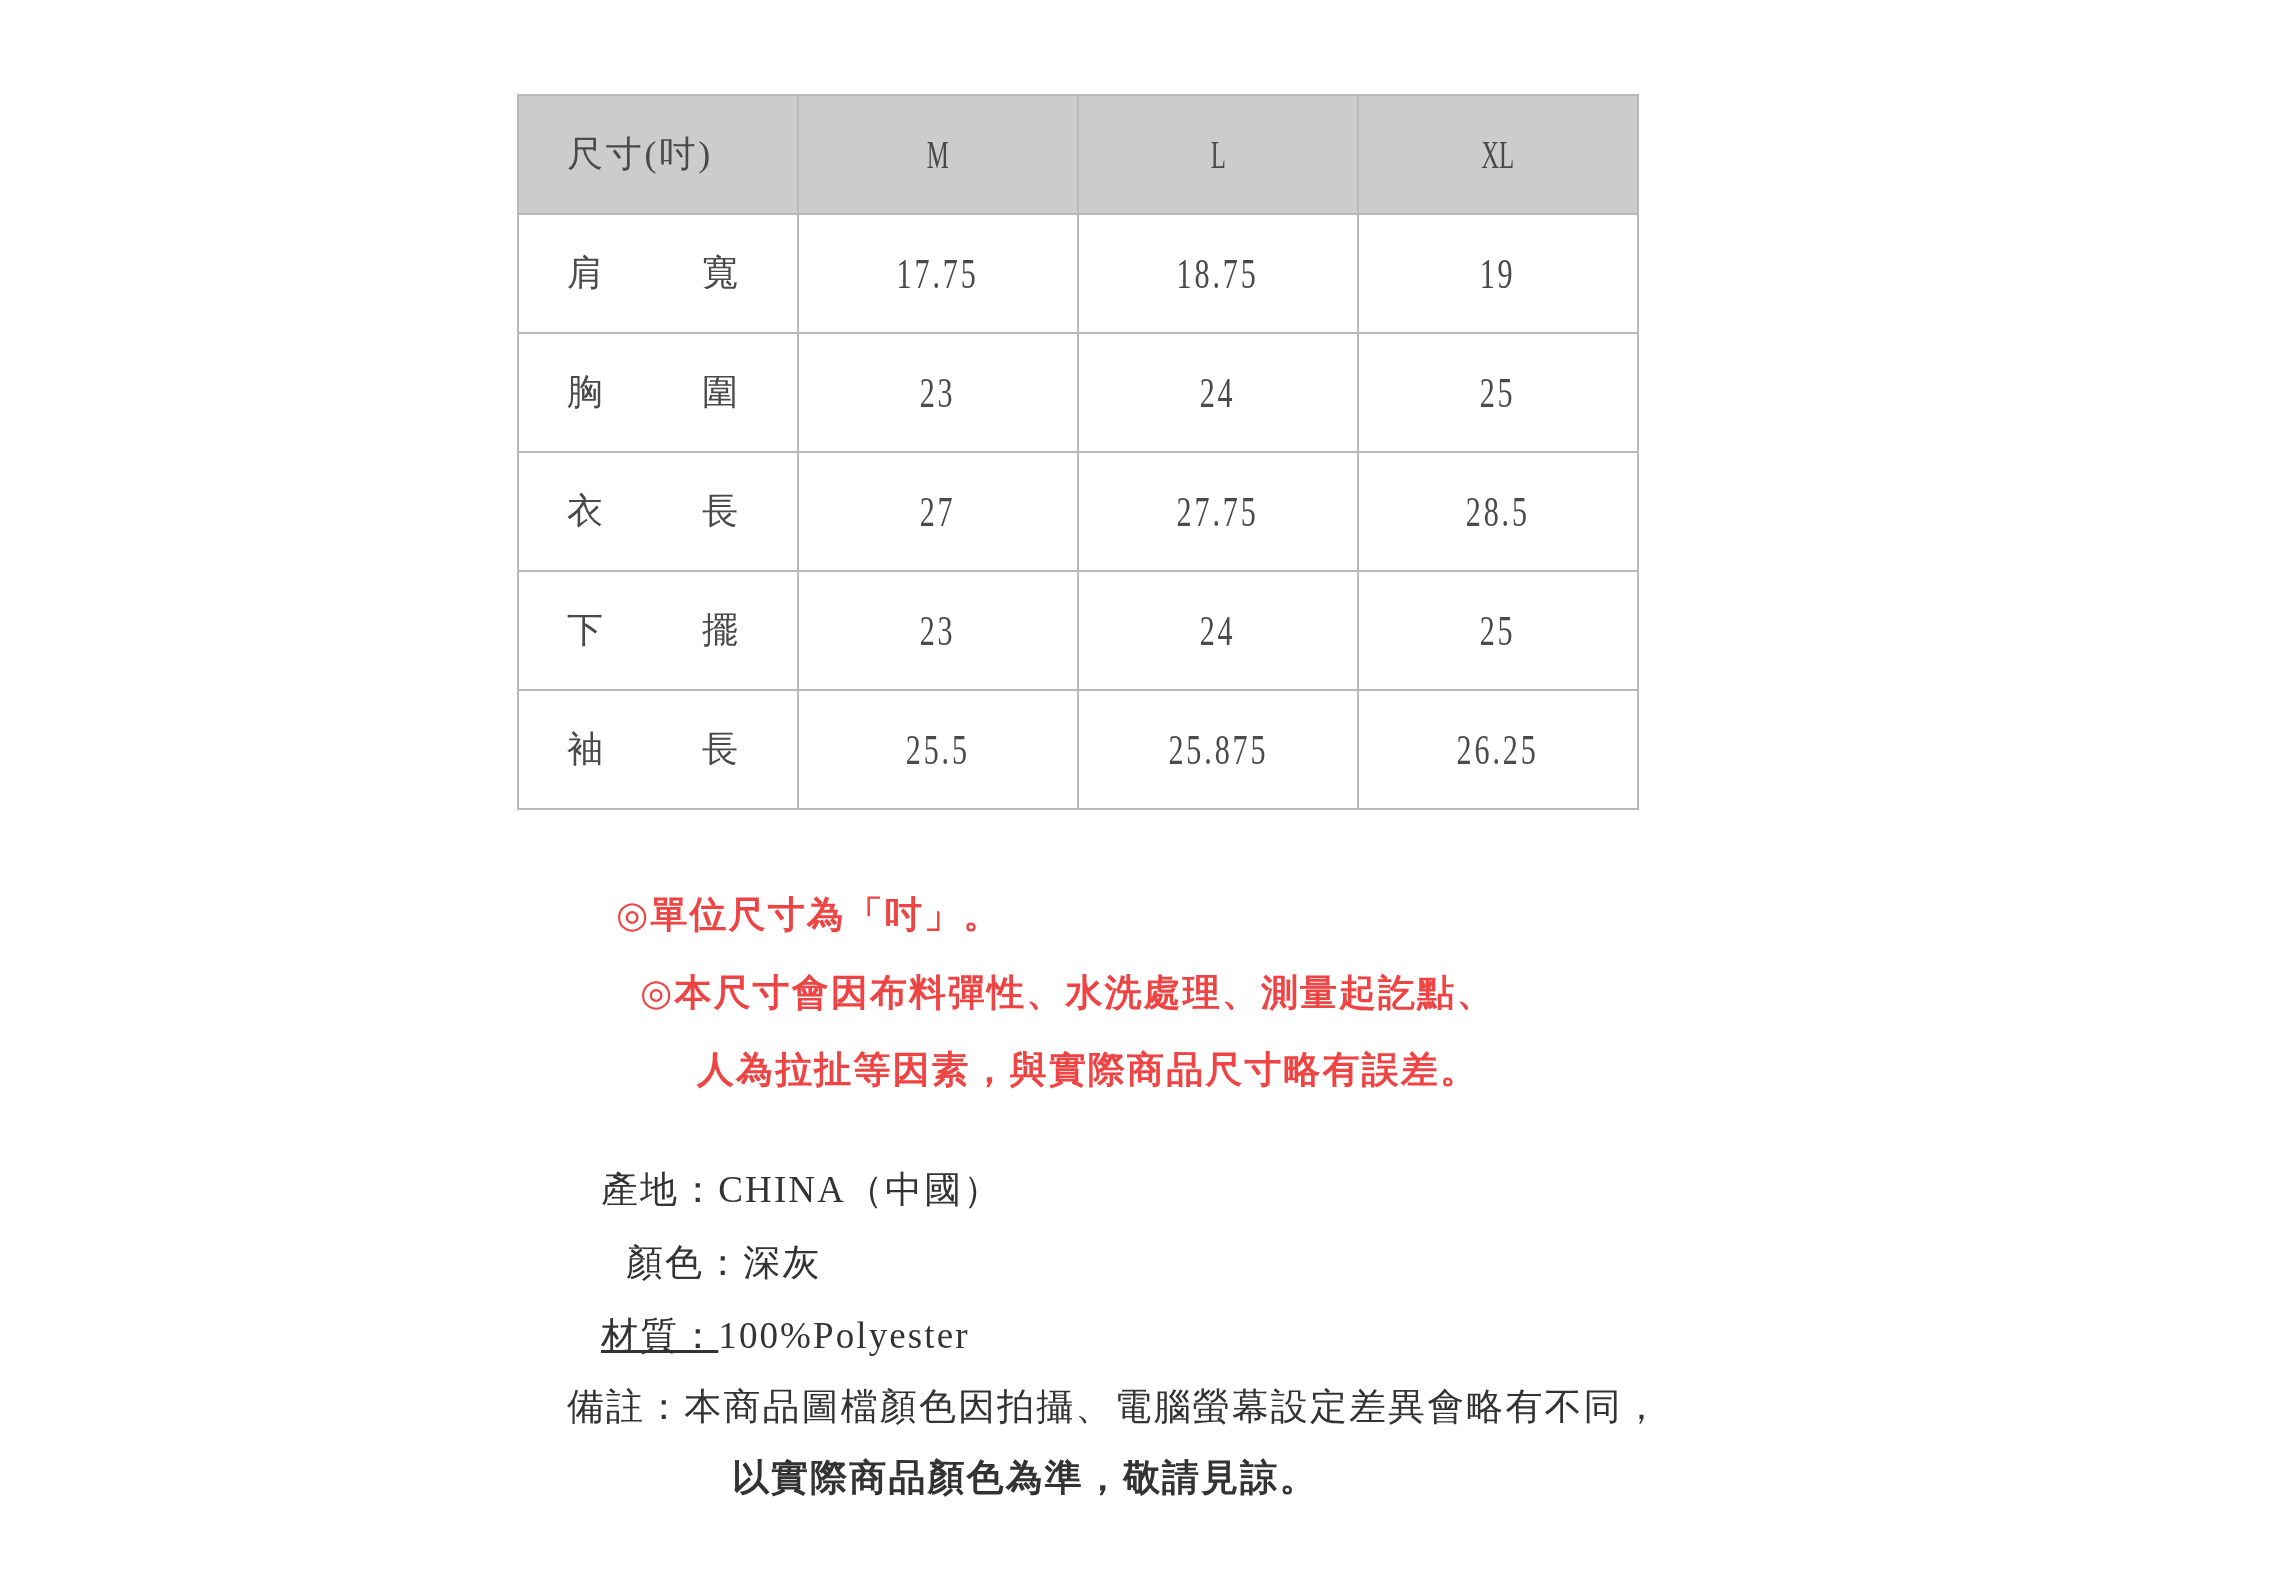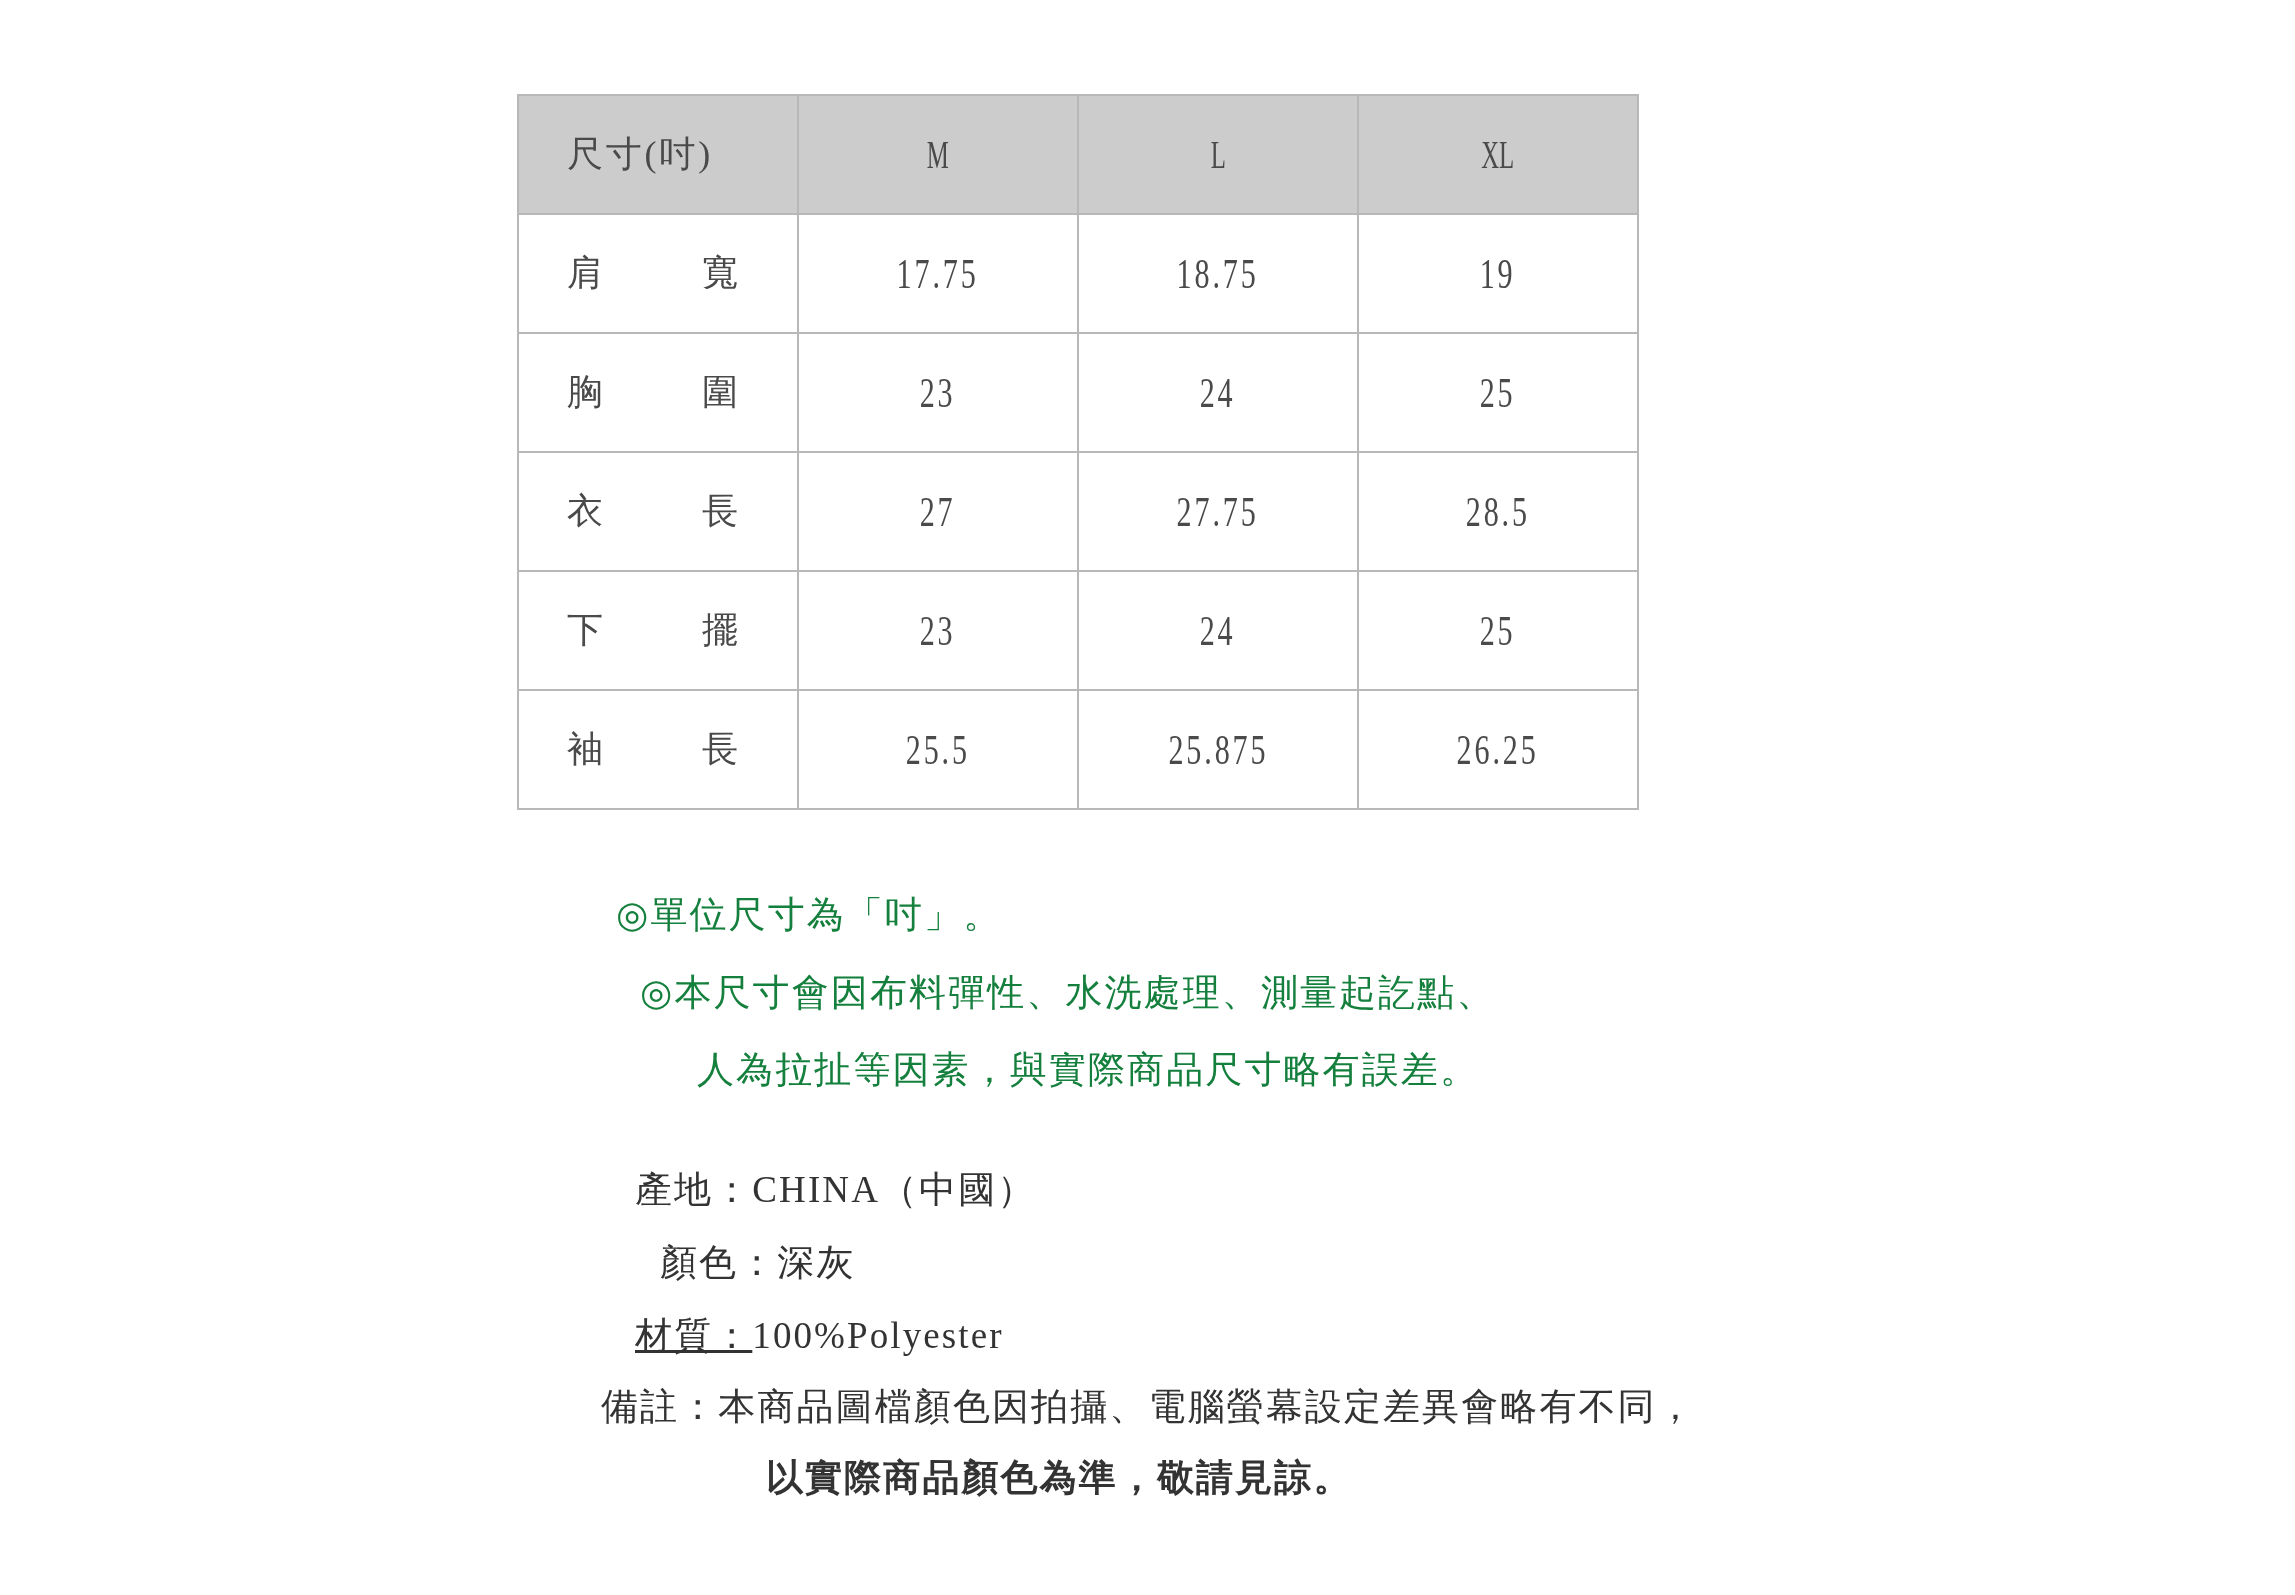--- a/index.html
+++ b/index.html
@@ -16,22 +16,22 @@
   .size-table th { background: #cccccc; margin-top: 28px; }
   .size-table col.c0 { width: 280px; }
   .size-table col.c1, .size-table col.c2, .size-table col.c3 { width: 280px; }
 
   .hdr-label { font-size: 36px; text-align: left !important; padding-left: 48px !important; letter-spacing: 2.8px; }
   .size-head { font-size: 40px; display: inline-block; transform: scaleX(0.62); }
   .val { font-size: 43px; display: inline-block; transform: scaleX(0.7); letter-spacing: 4.1px; }
   .row-label { display: flex; justify-content: space-between; align-items: center;
                padding: 0 59px 0 48px; font-size: 36px; }
 
-  .note { position: absolute; font-size: 37px; white-space: nowrap; letter-spacing: 2.1px; color: #15803d; }
-  .spec { position: absolute; font-size: 37px; white-space: nowrap; letter-spacing: 2.1px; color: #333333; margin-left: 34px; }
+  .note { position: absolute; font-size: 37px; white-space: nowrap; letter-spacing: 2.1px; color: #ef4444; font-weight: bold; }
+  .spec { position: absolute; font-size: 37px; white-space: nowrap; letter-spacing: 2.1px; color: #333333; }
   .spec .latin { font-family: "Liberation Serif", serif; display: inline-block; }
 </style>
 </head>
 <body>
 
 <table class="size-table">
   <colgroup>
       <col class="c0">
       <col class="c1">
       <col class="c2">

